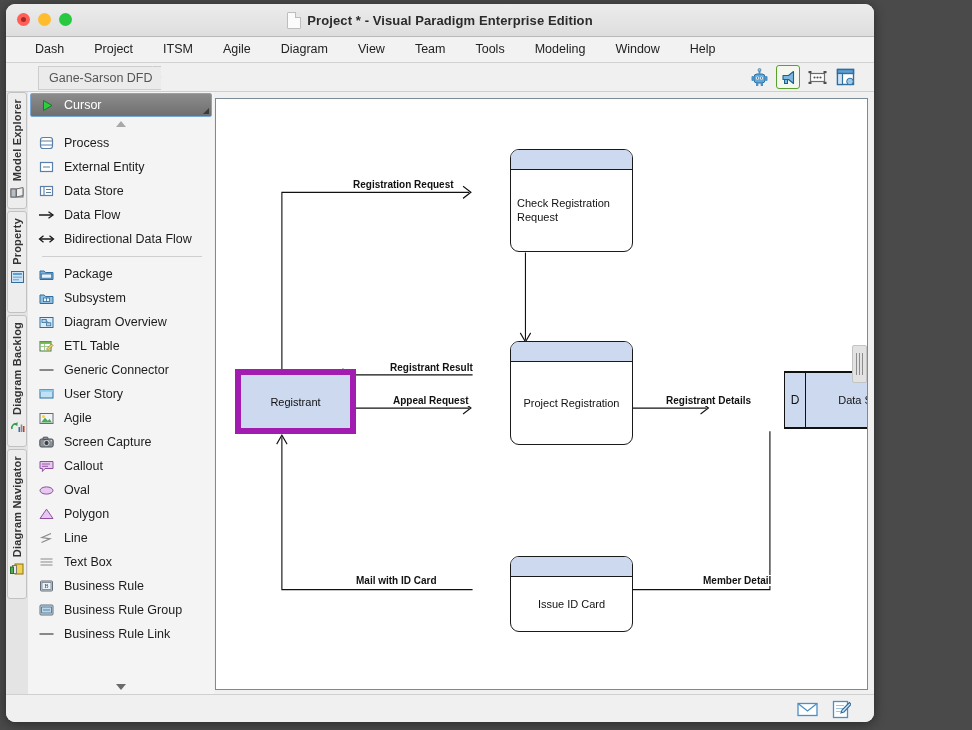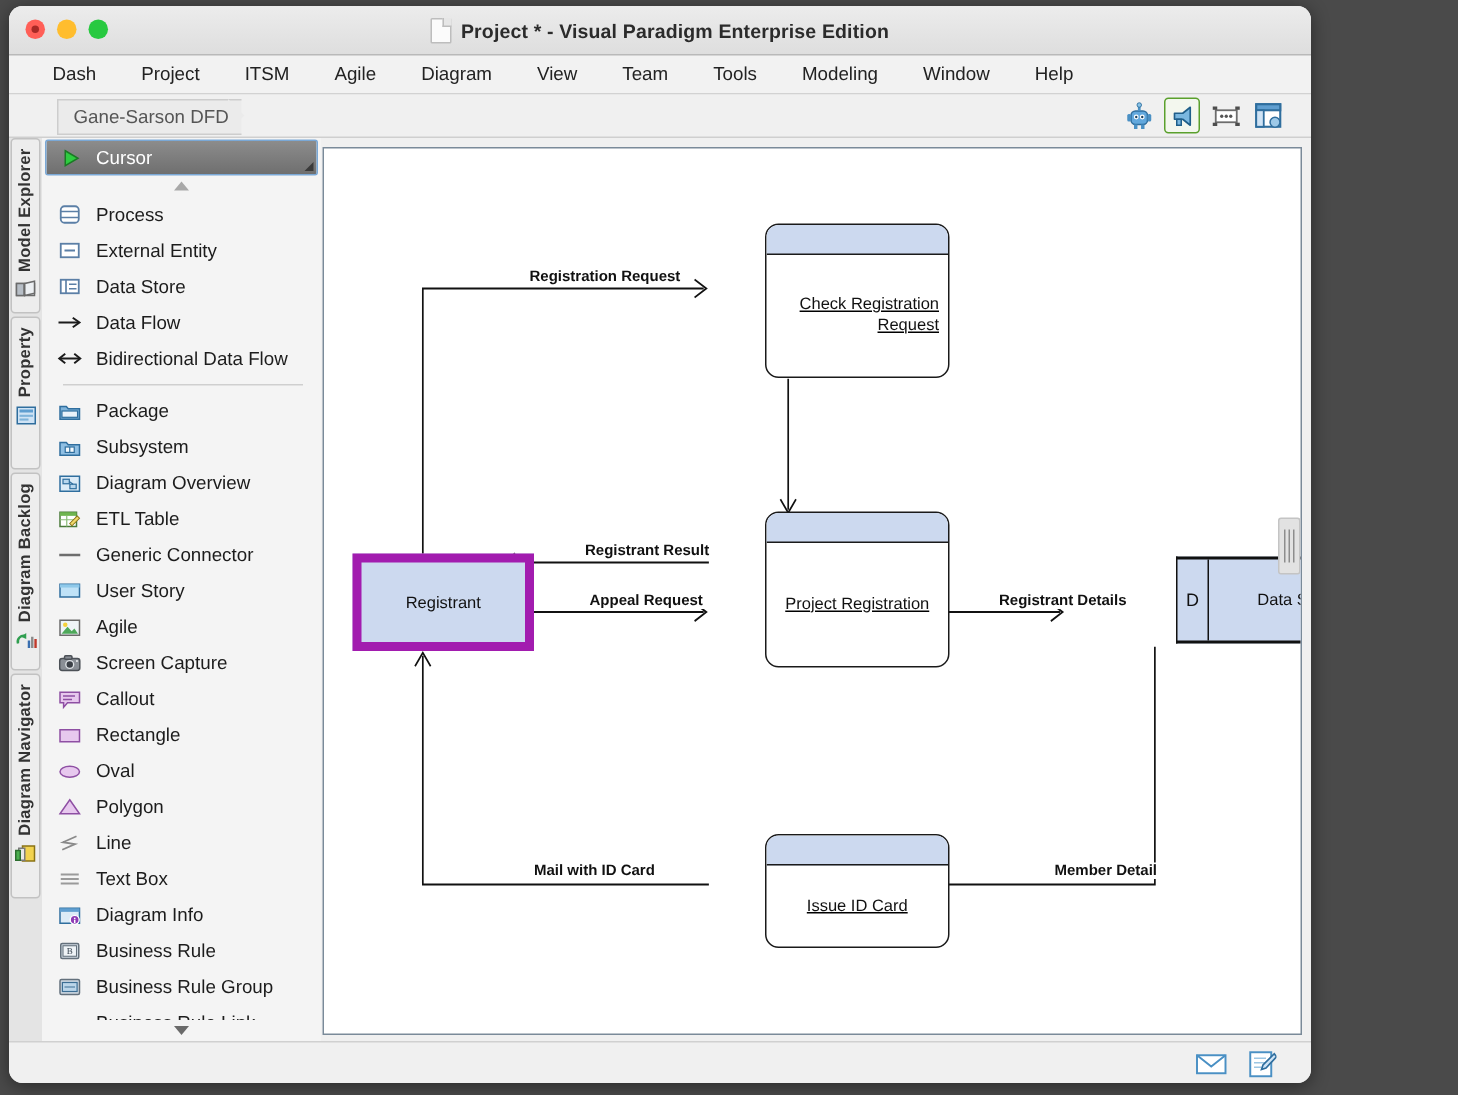--- a/index.html
+++ b/index.html
@@ -88,21 +88,21 @@
   .canvas{position:relative;width:100%;height:100%;background:#ffffff;border:1px solid #7a8a99;overflow:hidden;}
   .dragbar{position:absolute;right:0px;top:246px;width:13px;height:36px;background:#e2e2e2;
            border:1px solid #c4c4c4;border-radius:2px;display:flex;align-items:center;justify-content:center;gap:2px;}
   .dragbar i{display:block;width:1px;height:22px;background:#8d8d8d;}
 
   
   .node{position:absolute;box-sizing:border-box;}
   .process{border:1px solid #1a1a1a;border-radius:9px;background:#ffffff;overflow:hidden;}
   .process .hdr{height:19px;background:#ccd9ef;border-bottom:1px solid #1a1a1a;}
   .process .body{position:absolute;left:0;right:0;top:19px;bottom:0;display:flex;
-                 align-items:center;justify-content:center;text-align:right;padding:0 6px;box-sizing:border-box;text-decoration:underline;}
+                 align-items:center;justify-content:center;text-align:left;padding:0 6px;box-sizing:border-box;}
   .process .body span{font-size:11px;color:#111;line-height:14px;}
   .entity{border:6px solid #a21caf;background:#ccd9ef;display:flex;align-items:center;
           justify-content:center;}
   .entity span{font-size:11px;color:#111;}
   .store{border-top:2px solid #111;border-bottom:2px solid #111;border-left:1px solid #111;
          background:#ccd9ef;display:flex;align-items:stretch;}
   .store .dcell{width:20px;border-right:1px solid #111;display:flex;align-items:center;justify-content:center;}
   .store .dcell span{font-size:12px;color:#111;}
   .store .scell{flex:1;display:flex;align-items:center;justify-content:center;}
   .store .scell span{font-size:11px;color:#111;}
@@ -403,28 +403,20 @@
                 <path d="M1 1.5 L14 1.5 L14 8.5 L6 8.5 L3.4 11.5 L3.4 8.5 L1 8.5 Z" fill="#e7c8ee" stroke="#8e4fa3"></path>
                 <line x1="3" y1="4" x2="11" y2="4" stroke="#8e4fa3" stroke-width=".9"></line>
                 <line x1="3" y1="6.3" x2="9" y2="6.3" stroke="#8e4fa3" stroke-width=".9"></line>
               </svg>
         </span>
         <span class="ilabel">Callout</span>
       </div>
       <div class="pal-item">
         <span class="ico">
           <svg width="15" height="11" viewBox="0 0 15 11">
-                <rect x="1" y="1.5" width="13" height="8" fill="#e7c8ee" stroke="#8e4fa3"></rect>
-              </svg>
-        </span>
-        <span class="ilabel">Rectangle</span>
-      </div>
-      <div class="pal-item">
-        <span class="ico">
-          <svg width="15" height="11" viewBox="0 0 15 11">
                 <ellipse cx="7.5" cy="5.5" rx="6.5" ry="3.6" fill="#e7c8ee" stroke="#8e4fa3"></ellipse>
               </svg>
         </span>
         <span class="ilabel">Oval</span>
       </div>
       <div class="pal-item">
         <span class="ico">
           <svg width="15" height="12" viewBox="0 0 15 12">
                 <path d="M7.5 1.2 L14 10.5 L1 10.5 Z" fill="#e7c8ee" stroke="#8e4fa3"></path>
               </svg>
@@ -443,32 +435,20 @@
         <span class="ico">
           <svg width="15" height="12" viewBox="0 0 15 12">
                 <g stroke="#9a9a9a" stroke-width="1.2">
                   <line x1="1.5" y1="3" x2="13.5" y2="3"></line>
                   <line x1="1.5" y1="6" x2="13.5" y2="6"></line>
                   <line x1="1.5" y1="9" x2="13.5" y2="9"></line>
                 </g>
               </svg>
         </span>
         <span class="ilabel">Text Box</span>
-      </div>
-      <div class="pal-item">
-        <span class="ico">
-          <svg width="15" height="13" viewBox="0 0 15 13">
-                <rect x="1" y="1.5" width="13" height="10" fill="#dcebf7" stroke="#2f6e9e"></rect>
-                <rect x="1" y="1.5" width="13" height="2.4" fill="#5f9ed0"></rect>
-                <circle cx="10.8" cy="9.2" r="3" fill="#8e3bb5" stroke="#ffffff" stroke-width=".9"></circle>
-                <rect x="10.3" y="7.8" width="1" height="1" fill="#fff"></rect>
-                <rect x="10.3" y="9.2" width="1" height="2.2" fill="#fff"></rect>
-              </svg>
-        </span>
-        <span class="ilabel">Diagram Info</span>
       </div>
       <div class="pal-item">
         <span class="ico">
           <svg width="15" height="12" viewBox="0 0 15 12">
                 <rect x="1.5" y="1" width="12" height="10" rx="1" fill="#cfd9e2" stroke="#63707c"></rect>
                 <rect x="3" y="2.5" width="9" height="7" fill="#eef3f7" stroke="#63707c" stroke-width=".7"></rect>
                 <text x="7.5" y="8" font-size="6" text-anchor="middle" fill="#3a4652" font-family="serif">B</text>
               </svg>
         </span>
         <span class="ilabel">Business Rule</span>

